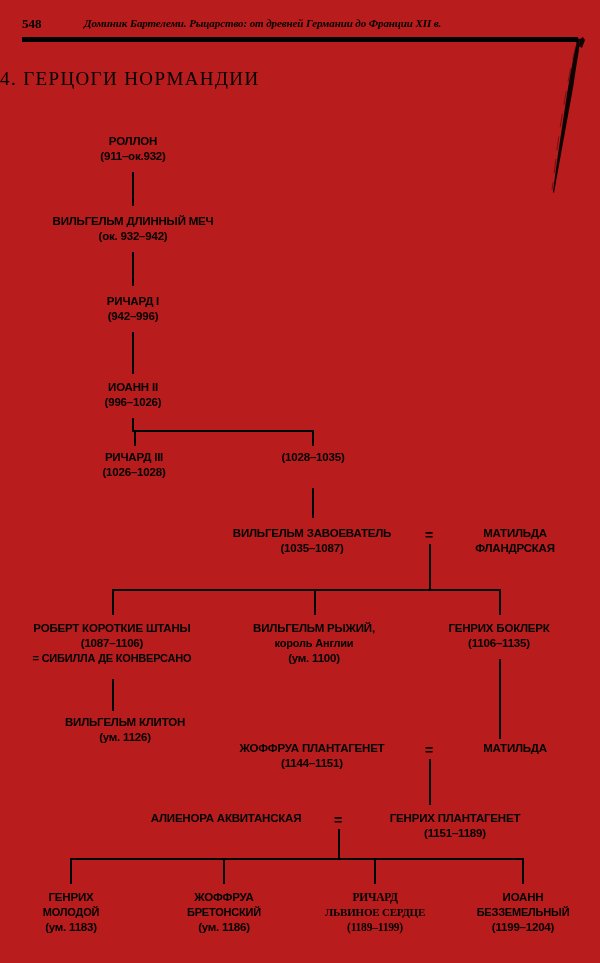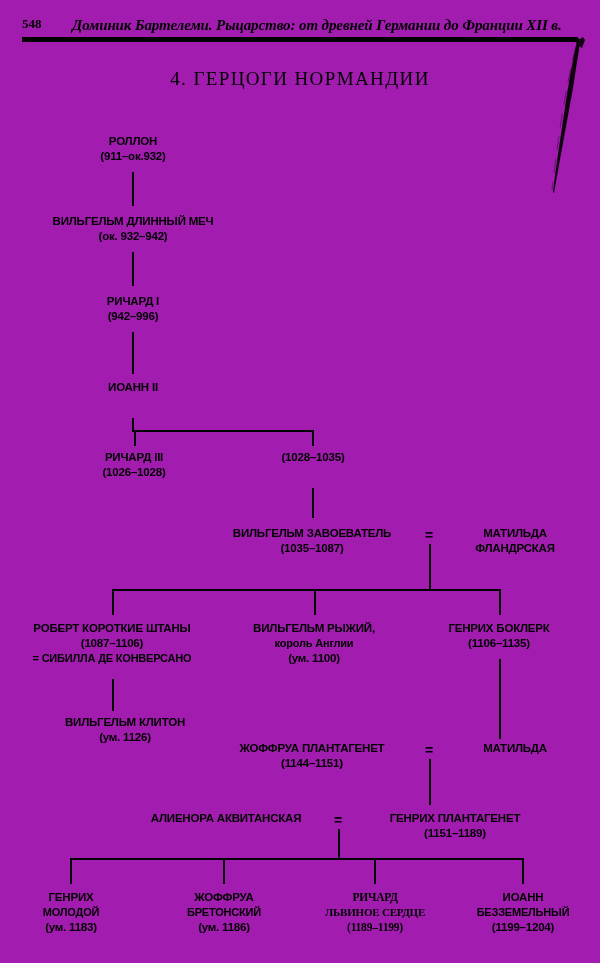--- a/index.html
+++ b/index.html
@@ -10,21 +10,21 @@
   }
   body {
     font-family: "Liberation Sans", "DejaVu Sans", sans-serif;
     color: #000000;
   }
   #page {
     position: relative;
     width: 600px;
     height: 963px;
     overflow: hidden;
-    background: #a21caf;
+    background: #b91c1c;
   }
 
   
   .runhead {
     position: absolute;
     top: 16px;
     left: 0;
     width: 600px;
     height: 18px;
   }
@@ -32,27 +32,27 @@
     position: absolute;
     left: 22px;
     top: 0;
     font-family: "Liberation Serif", "DejaVu Serif", serif;
     font-weight: bold;
     font-size: 13px;
     letter-spacing: 0px;
   }
   .runhead-title {
     position: absolute;
-    left: 72px;
+    left: 84px;
     top: 1px;
     width: 500px;
     font-family: "Liberation Serif", "DejaVu Serif", serif;
     font-style: italic;
     font-weight: bold;
-    font-size: 15px;
+    font-size: 11px;
     white-space: nowrap;
     letter-spacing: -0.1px;
   }
   .rule {
     position: absolute;
     left: 22px;
     top: 37px;
     width: 556px;
     height: 4px;
     background: #000;
@@ -71,21 +71,20 @@
     position: absolute;
     pointer-events: none;
   }
 
   
   .chart-title {
     position: absolute;
     top: 68px;
     left: 0;
     width: 600px;
-    text-align: center;
     font-family: "Liberation Serif", "DejaVu Serif", serif;
     font-size: 19px;
     font-weight: normal;
     letter-spacing: 1.4px;
   }
 
   
   .node {
     position: absolute;
     text-align: center;
@@ -151,20 +150,21 @@
   <div class="vline" style="left:132px; top:252px; height:34px;"></div>
 
   <div class="node" style="left:33px; top:294px; width:200px;">
     <span class="nm">РИЧАРД I</span>
     <span class="dt">(942–996)</span>
   </div>
   <div class="vline" style="left:132px; top:332px; height:42px;"></div>
 
   <div class="node" style="left:33px; top:380px; width:200px;">
     <span class="nm">ИОАНН II</span>
+    <span class="dt">(996–1026)</span>
   </div>
 
   <div class="vline" style="left:132px; top:418px; height:14px;"></div>
   <div class="hline" style="left:134px; top:430px; width:180px;"></div>
   <div class="vline" style="left:134px; top:430px; height:16px;"></div>
   <div class="vline" style="left:312px; top:430px; height:16px;"></div>
 
   <div class="node" style="left:34px; top:450px; width:200px;">
     <span class="nm">РИЧАРД III</span>
     <span class="dt">(1026–1028)</span>

